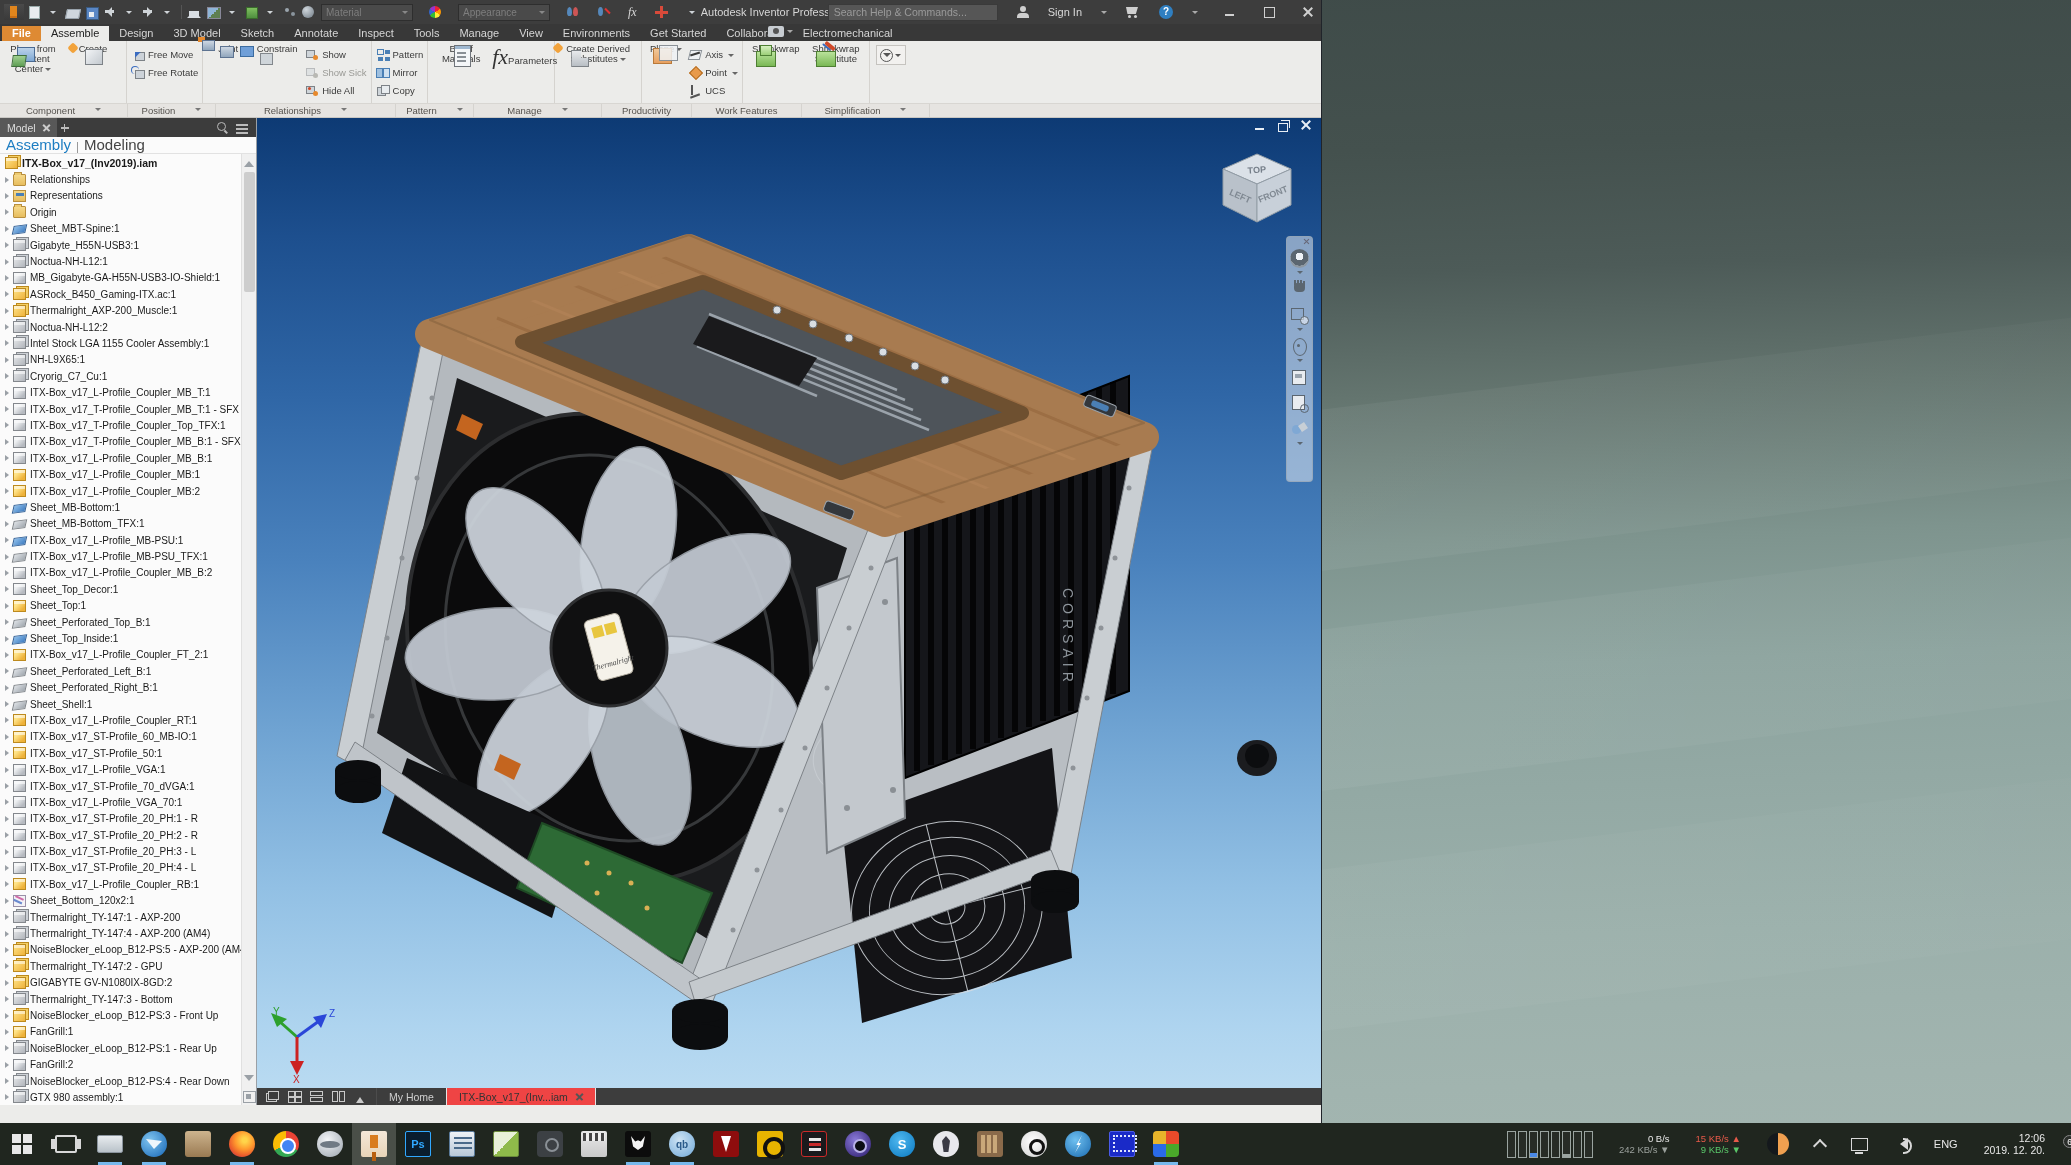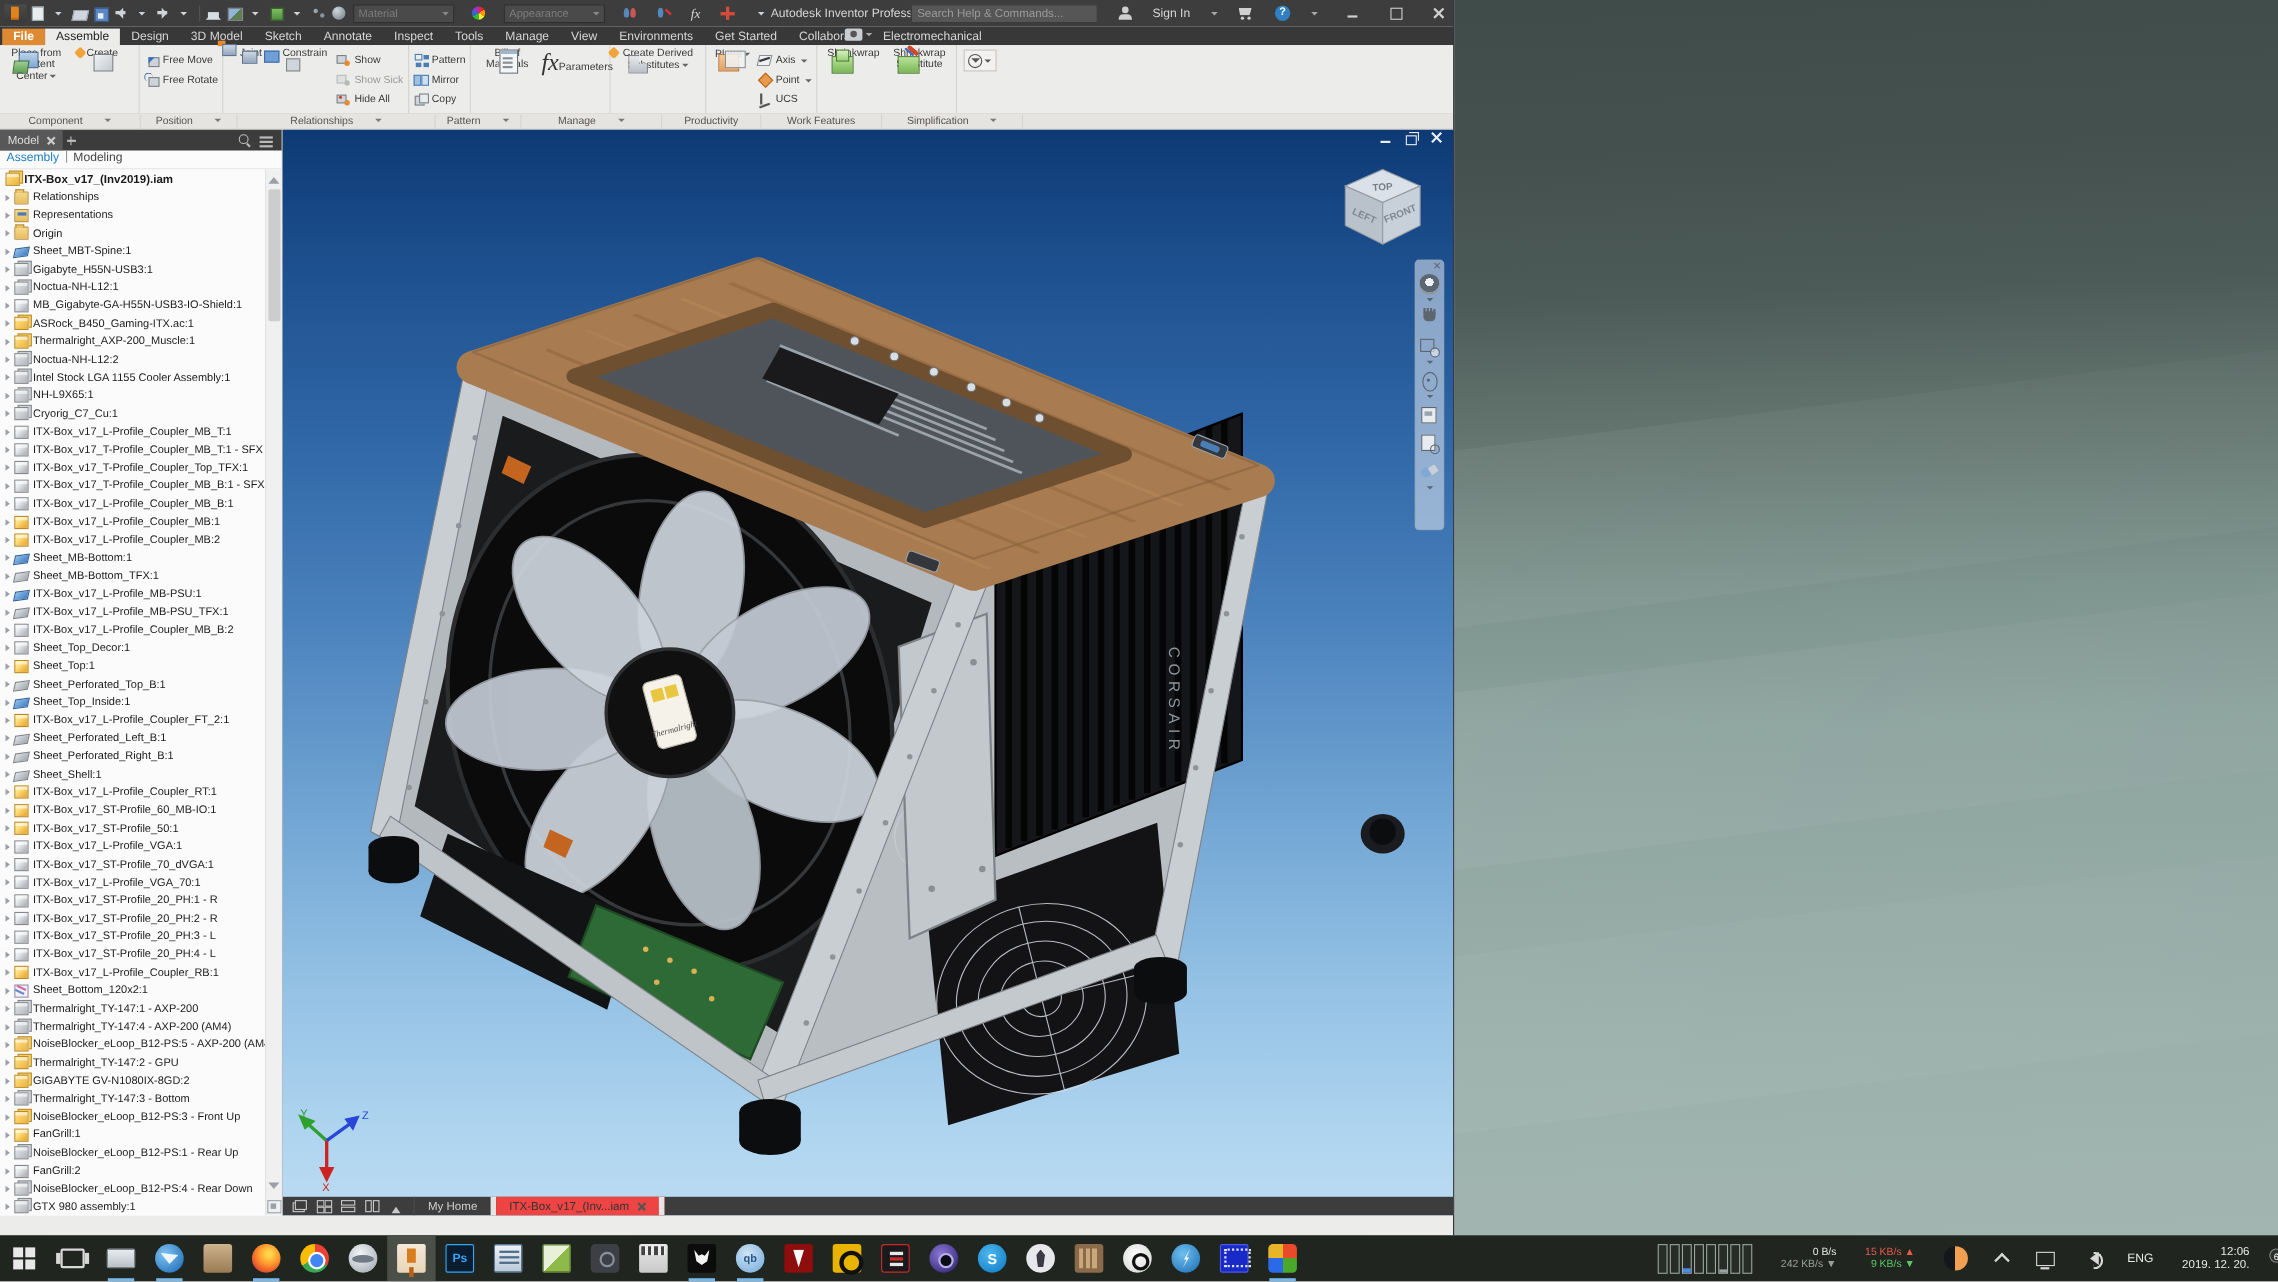--- a/index.html
+++ b/index.html
@@ -142,21 +142,21 @@
   .btab .bx::before{transform:rotate(45deg)}.btab .bx::after{transform:rotate(-45deg)}
   .bplus{width:16px;height:19px;color:#bbb;text-align:center;line-height:18px;font-size:13px;position:relative}
   .bplus::before{content:"";position:absolute;left:4px;top:9px;width:8px;height:1.5px;background:#bbb}
   .bplus::after{content:"";position:absolute;left:7px;top:6px;width:1.5px;height:8px;background:#bbb}
   .bh-right{margin-left:auto;display:flex;gap:8px;padding-right:8px}
   .mag{width:11px;height:11px;position:relative}
   .mag::before{content:"";position:absolute;left:0;top:0;width:7px;height:7px;border:1.5px solid #bbb;border-radius:50%}
   .mag::after{content:"";position:absolute;right:0;bottom:0;width:4px;height:1.5px;background:#bbb;transform:rotate(45deg)}
   .burger{width:12px;height:10px;border-top:2px solid #bbb;border-bottom:2px solid #bbb;position:relative;margin-top:2px}
   .burger::before{content:"";position:absolute;left:0;top:2px;width:12px;height:2px;background:#bbb}
-  .bmodes{height:17px;background:#fbfbfb;border-bottom:1px solid #e2e2e2;display:flex;align-items:flex-start;font-size:11px;padding-left:6px;gap:6px}
+  .bmodes{height:17px;background:#fbfbfb;border-bottom:1px solid #e2e2e2;display:flex;align-items:flex-end;font-size:15px;padding-left:6px;gap:6px}
   .bmode-a{color:#1d7dc2}
   .bmode-sep{width:1px;height:11px;background:#999}
   .bmode-b{color:#444}
   .btree{flex:1;position:relative;background:#fbfbfb;overflow:hidden;display:flex}
   .tree-col{flex:1;overflow:hidden;padding-top:1px}
   .trow{display:flex;align-items:center;height:16.4px;padding-left:3px;font-size:10px;color:#1a1a1a;white-space:nowrap}
   .trow.root{font-weight:bold;font-size:10.5px}
   .chev{width:9px;flex:none;position:relative;height:10px}
   .chev::before{content:"";position:absolute;left:2px;top:2px;border:3px solid transparent;border-left:4px solid #9aa0a6}
   .ti{width:13px;height:12px;position:relative;display:inline-block;margin:0 4px 0 1px;flex:none}
@@ -213,21 +213,21 @@
   .triad{position:absolute;left:10px;bottom:22px;z-index:5}
   .doctabs{position:absolute;left:0;right:0;bottom:0;height:17px;background:#3d3d3d;display:flex;align-items:stretch;z-index:7;font-size:10.5px}
   .dt-icons{display:flex;align-items:center;gap:9px;padding:0 9px;border-right:1px solid #4c4c4c}
   .dti{width:13px;height:11px;position:relative}
   .dti.cascade::before{content:"";position:absolute;left:0;bottom:0;width:9px;height:7px;border:1.5px solid #c9c9c9}
   .dti.cascade::after{content:"";position:absolute;right:0;top:0;width:9px;height:7px;border:1.5px solid #c9c9c9;background:#3d3d3d}
   .dti.tile4::before{content:"";position:absolute;left:0;top:0;width:5px;height:4px;border:1px solid #c9c9c9;box-shadow:7px 0 0 -1px #3d3d3d,7px 0 0 0 #c9c9c9,0 6px 0 -1px #3d3d3d,0 6px 0 0 #c9c9c9,7px 6px 0 -1px #3d3d3d,7px 6px 0 0 #c9c9c9}
   .dti.tileh::before{content:"";position:absolute;left:0;top:0;width:11px;height:3px;border:1px solid #c9c9c9;box-shadow:0 6px 0 -1px #3d3d3d,0 6px 0 0 #c9c9c9}
   .dti.tilev::before{content:"";position:absolute;left:0;top:0;width:4px;height:9px;border:1px solid #c9c9c9;box-shadow:7px 0 0 -1px #3d3d3d,7px 0 0 0 #c9c9c9}
   .dti.up::before{content:"";position:absolute;left:2px;top:2px;border:4px solid transparent;border-bottom:6px solid #c9c9c9}
-  .dtab{display:flex;align-items:center;padding:0 12px;color:#cfcfcf;border-right:5px solid #e5e5e5;gap:7px}
+  .dtab{display:flex;align-items:center;padding:0 12px;color:#cfcfcf;border-right:1px solid #e5e5e5;gap:7px}
   .dtab.active{background:#ef4444;color:#333}
   .dtab .dx{position:relative;width:8px;height:8px}
   .dtab .dx::before,.dtab .dx::after{content:"";position:absolute;left:0;top:3px;width:9px;height:1.5px;background:#555}
   .dtab .dx::before{transform:rotate(45deg)}.dtab .dx::after{transform:rotate(-45deg)}
 
   
   .statusbar{height:18px;background:#f0f0f0;border-top:1px solid #c9c7c3;display:flex;align-items:center;font-size:10.5px;color:#333;padding:0 6px}
   .sb-cells{margin-left:auto;display:flex;gap:2px;align-items:center}
   .sb-cell{width:46px;height:14px;background:#f8f8f8;border:1px solid #cfcfcf;text-align:center;line-height:13px;font-size:10px}
   .sb-grip{width:10px;height:10px;margin-left:4px;background:linear-gradient(135deg,transparent 50%,#b9b9b9 50% 55%,transparent 55% 70%,#b9b9b9 70% 75%,transparent 75%)}

